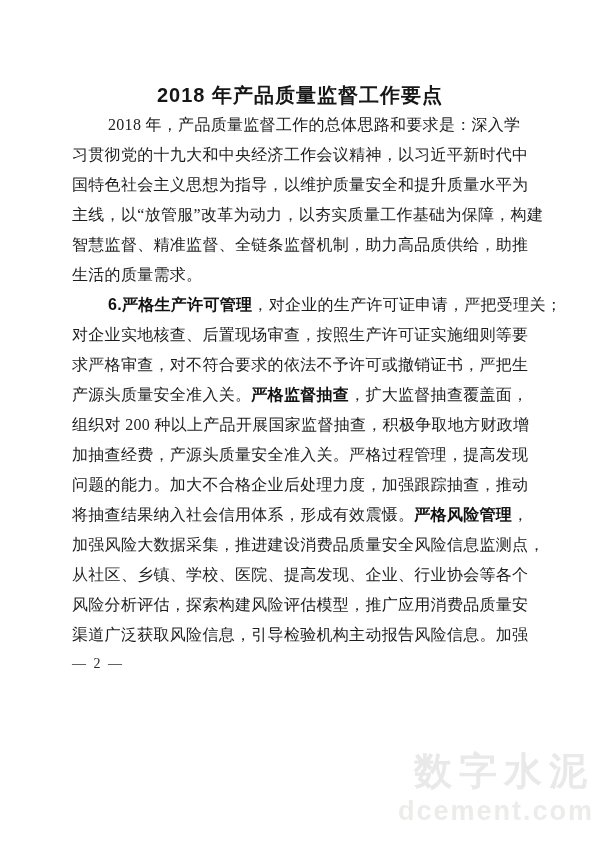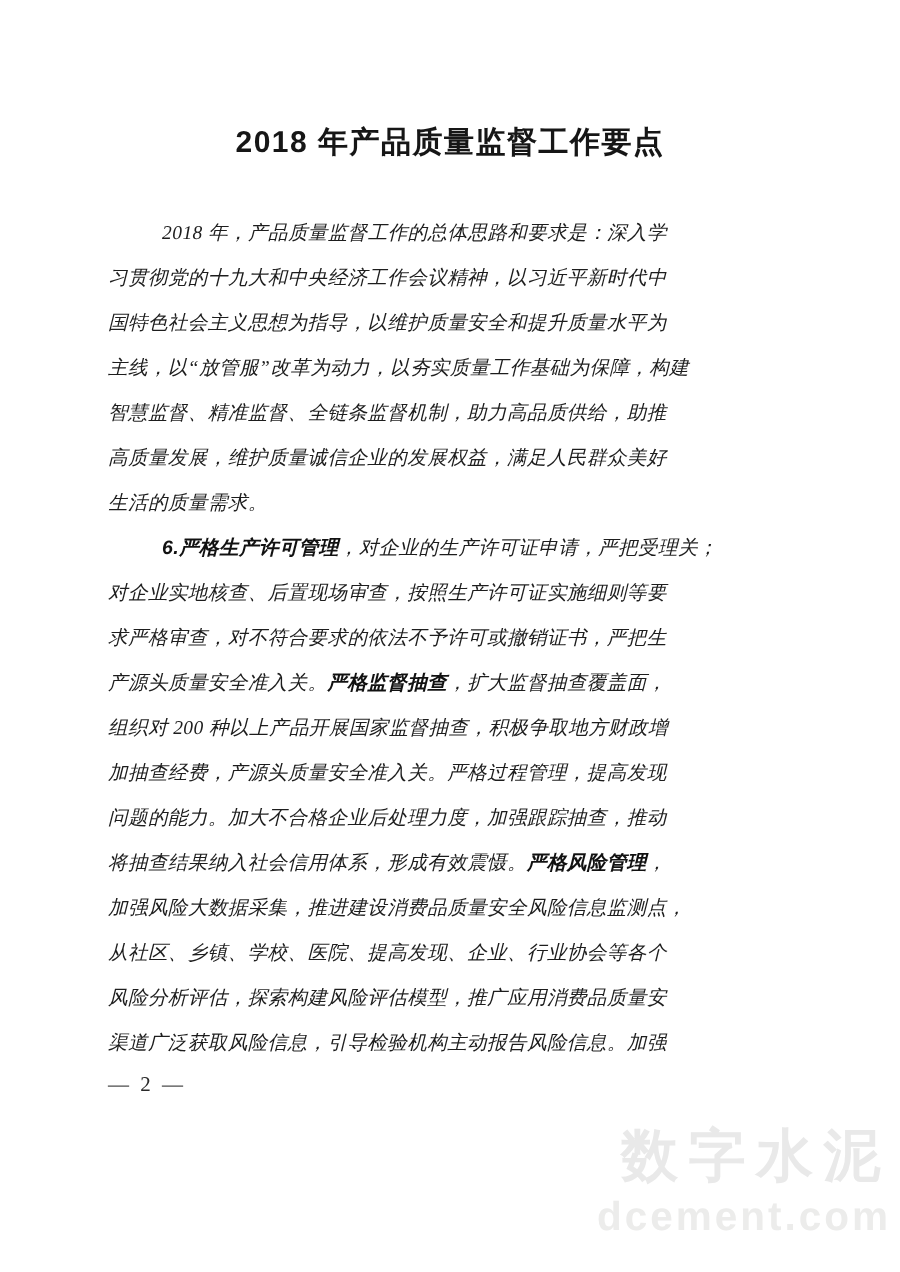--- a/index.html
+++ b/index.html
@@ -23,25 +23,23 @@
     height: 30px;
     line-height: 30px;
     text-align: center;
     font-family: "Liberation Sans", "DejaVu Sans", sans-serif;
     font-weight: bold;
     font-size: 20px;
     letter-spacing: 1px;
     color: #161616;
   }
   .body {
-    margin-top: 30px;
     padding: 0 60px 0 72px;
-    font-size: 13px;
+    font-size: 16px;
     letter-spacing: 0.3px;
-    font-style: italic;
   }
   .line {
     height: 30px;
     line-height: 30px;
     white-space: nowrap;
   }
   .line.indent { text-indent: 36px; }
   .seg.bold, .line.heading .seg {
     font-family: "Liberation Sans", "DejaVu Sans", sans-serif;
     font-weight: bold;
@@ -92,21 +90,20 @@
   </div>
 
   <div class="content">
     <div class="title">2018 年产品质量监督工作要点</div>
     <div class="body">
         <div class="line indent"><span class="seg">2018 年，产品质量监督工作的总体思路和要求是：深入学</span></div>
         <div class="line"><span class="seg">习贯彻党的十九大和中央经济工作会议精神，以习近平新时代中</span></div>
         <div class="line"><span class="seg">国特色社会主义思想为指导，以维护质量安全和提升质量水平为</span></div>
         <div class="line"><span class="seg">主线，以“放管服”改革为动力，以夯实质量工作基础为保障，构建</span></div>
         <div class="line"><span class="seg">智慧监督、精准监督、全链条监督机制，助力高品质供给，助推</span></div>
-        <div class="line"><span class="seg">高质量发展，维护质量诚信企业的发展权益，满足人民群众美好</span></div>
         <div class="line"><span class="seg">生活的质量需求。</span></div>
         <div class="line indent"><span class="seg bold">6.严格生产许可管理</span><span class="seg">，对企业的生产许可证申请，严把受理关；</span></div>
         <div class="line"><span class="seg">对企业实地核查、后置现场审查，按照生产许可证实施细则等要</span></div>
         <div class="line"><span class="seg">求严格审查，对不符合要求的依法不予许可或撤销证书，严把生</span></div>
         <div class="line"><span class="seg">产源头质量安全准入关。</span><span class="seg bold">严格监督抽查</span><span class="seg">，扩大监督抽查覆盖面，</span></div>
         <div class="line"><span class="seg">组织对 200 种以上产品开展国家监督抽查，积极争取地方财政增</span></div>
         <div class="line"><span class="seg">加抽查经费，产源头质量安全准入关。严格过程管理，提高发现</span></div>
         <div class="line"><span class="seg">问题的能力。加大不合格企业后处理力度，加强跟踪抽查，推动</span></div>
         <div class="line"><span class="seg">将抽查结果纳入社会信用体系，形成有效震慑。</span><span class="seg bold">严格风险管理</span><span class="seg">，</span></div>
         <div class="line"><span class="seg">加强风险大数据采集，推进建设消费品质量安全风险信息监测点，</span></div>

